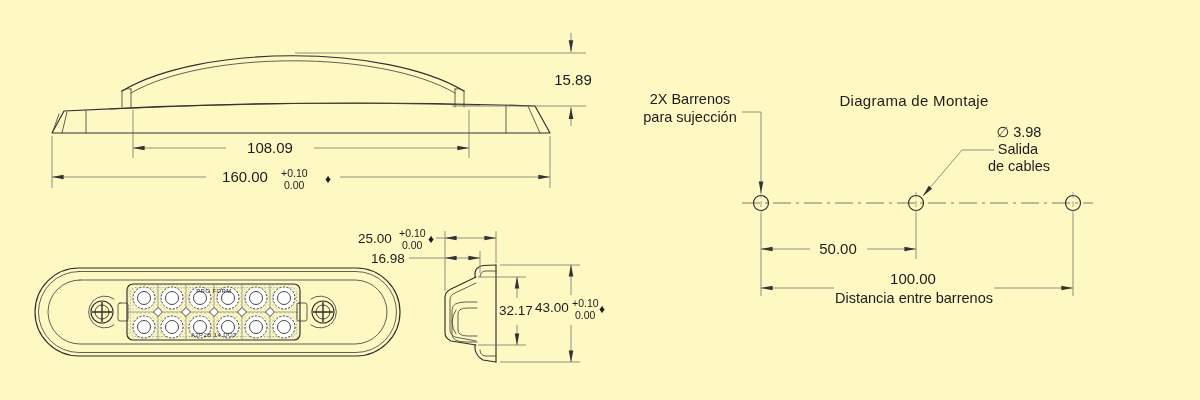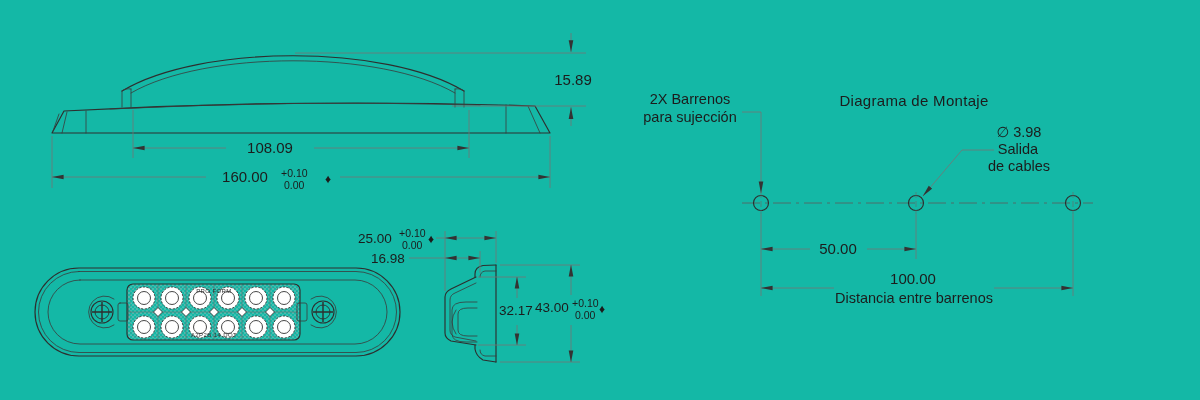--- a/index.html
+++ b/index.html
@@ -1,16 +1,16 @@
 <!DOCTYPE html>
 <html><head>
 <meta charset="utf-8">
 <style>
   html,body{margin:0;padding:0;background:#ffffff;}
-  .sheet{width:1200px;height:400px;background:#14b8a6;position:relative;overflow:hidden;}
+  .sheet{width:1200px;height:400px;background:#fef9c3;position:relative;overflow:hidden;}
   svg{display:block;}
   text{font-family:"Liberation Sans","DejaVu Sans",sans-serif;fill:#1c1c1c;}
   .obj{stroke:#2e2e2e;stroke-width:1.15;fill:none;stroke-linejoin:round;stroke-linecap:round;}
   .obj2{stroke:#3a3a3a;stroke-width:0.8;fill:none;stroke-linejoin:round;stroke-linecap:round;}
   .thin{stroke:#6a6a6a;stroke-width:0.6;fill:none;}
   .dim{stroke:#757575;stroke-width:0.8;fill:none;}
   .cline{stroke:#5a5a5a;stroke-width:0.8;fill:none;}
   .dimtxt{font-size:15px;}
   .dimtxt2{font-size:13.5px;}
   .toltxt{font-size:10.5px;}

